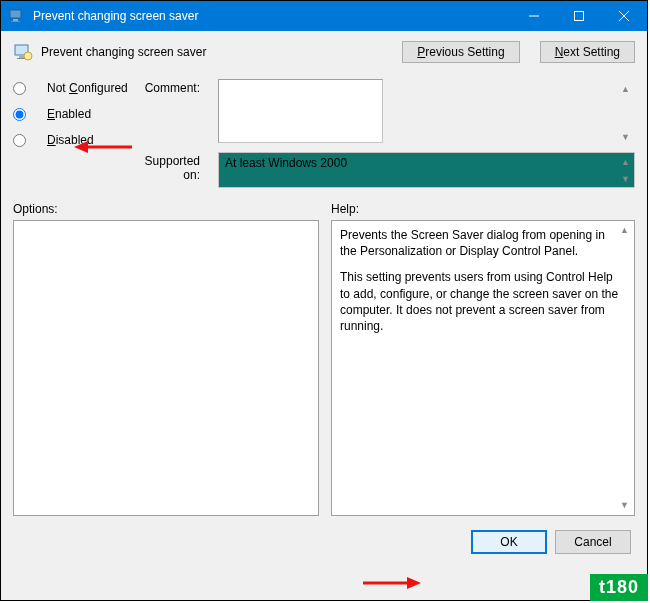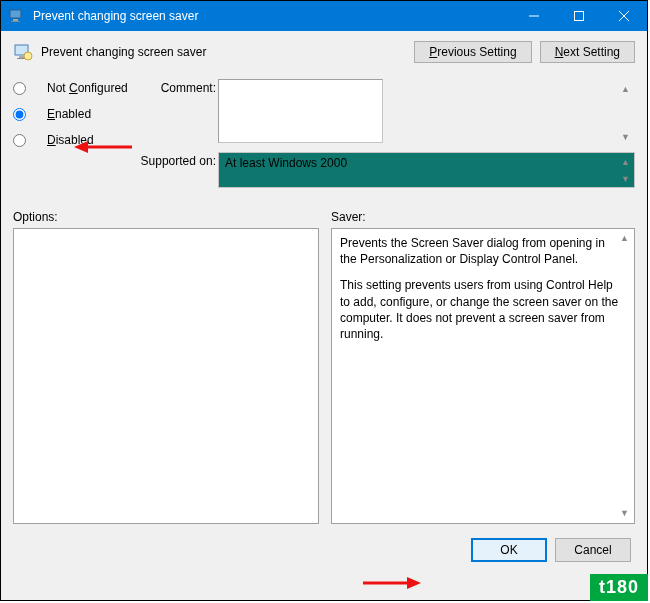--- a/index.html
+++ b/index.html
@@ -75,21 +75,21 @@
       display: flex;
       align-items: center;
       justify-content: center;
     }
     .policy-name {
       flex: 1;
       font-size: 12px;
     }
     .nav-buttons {
       display: flex;
-      gap: 8px;
+      gap: 20px;
     }
     .nav-btn {
       background: #e1e1e1;
       border: 1px solid #adadad;
       padding: 3px 14px;
       font-size: 12px;
       font-family: inherit;
     }
     .nav-btn .ul { text-decoration: underline; }
     .config-row {
@@ -118,21 +118,21 @@
     .fields {
       flex: 1;
     }
     .field-row {
       display: flex;
       margin-bottom: 6px;
     }
     .field-label {
       width: 90px;
       text-align: right;
-      padding-right: 2px;
+      padding-right: 18px;
       padding-top: 2px;
       font-size: 12px;
     }
     .comment-box {
       flex: 1;
       height: 64px;
       background: #fff;
       border: 1px solid #c4c4c4;
       border-top-color: #a0a0a0;
       border-left-color: #a0a0a0;
@@ -168,21 +168,21 @@
       flex: 1;
       height: 36px;
       background: #0f766e;
       border: 1px solid #c4c4c4;
       padding: 3px 6px;
       font-size: 12px;
       position: relative;
     }
     .midrow {
       display: flex;
-      margin-top: 12px;
+      margin-top: 4px;
       margin-bottom: 4px;
     }
     .options-col {
       width: 306px;
     }
     .help-col {
       flex: 1;
       margin-left: 12px;
     }
     .section-label {
@@ -339,21 +339,21 @@
         </div>
       </div>
     </div>
 
     <div class="midrow">
       <div class="options-col">
         <div class="section-label">Options:</div>
         <div class="options-panel"></div>
       </div>
       <div class="help-col">
-        <div class="section-label">Saver:</div>
+        <div class="section-label">Help:</div>
         <div class="help-panel">
           <div class="help-para">Prevents the Screen Saver dialog from opening in the Personalization or Display Control Panel.</div>
           <div class="help-para">This setting prevents users from using Control Help to add, configure, or change the screen saver on the computer. It does not prevent a screen saver from running.</div>
           <div class="scroll-arrows" style="top:1px;bottom:1px;">
             <div class="scroll-arrow">▲</div>
             <div class="scroll-arrow">▼</div>
           </div>
         </div>
       </div>
     </div>

